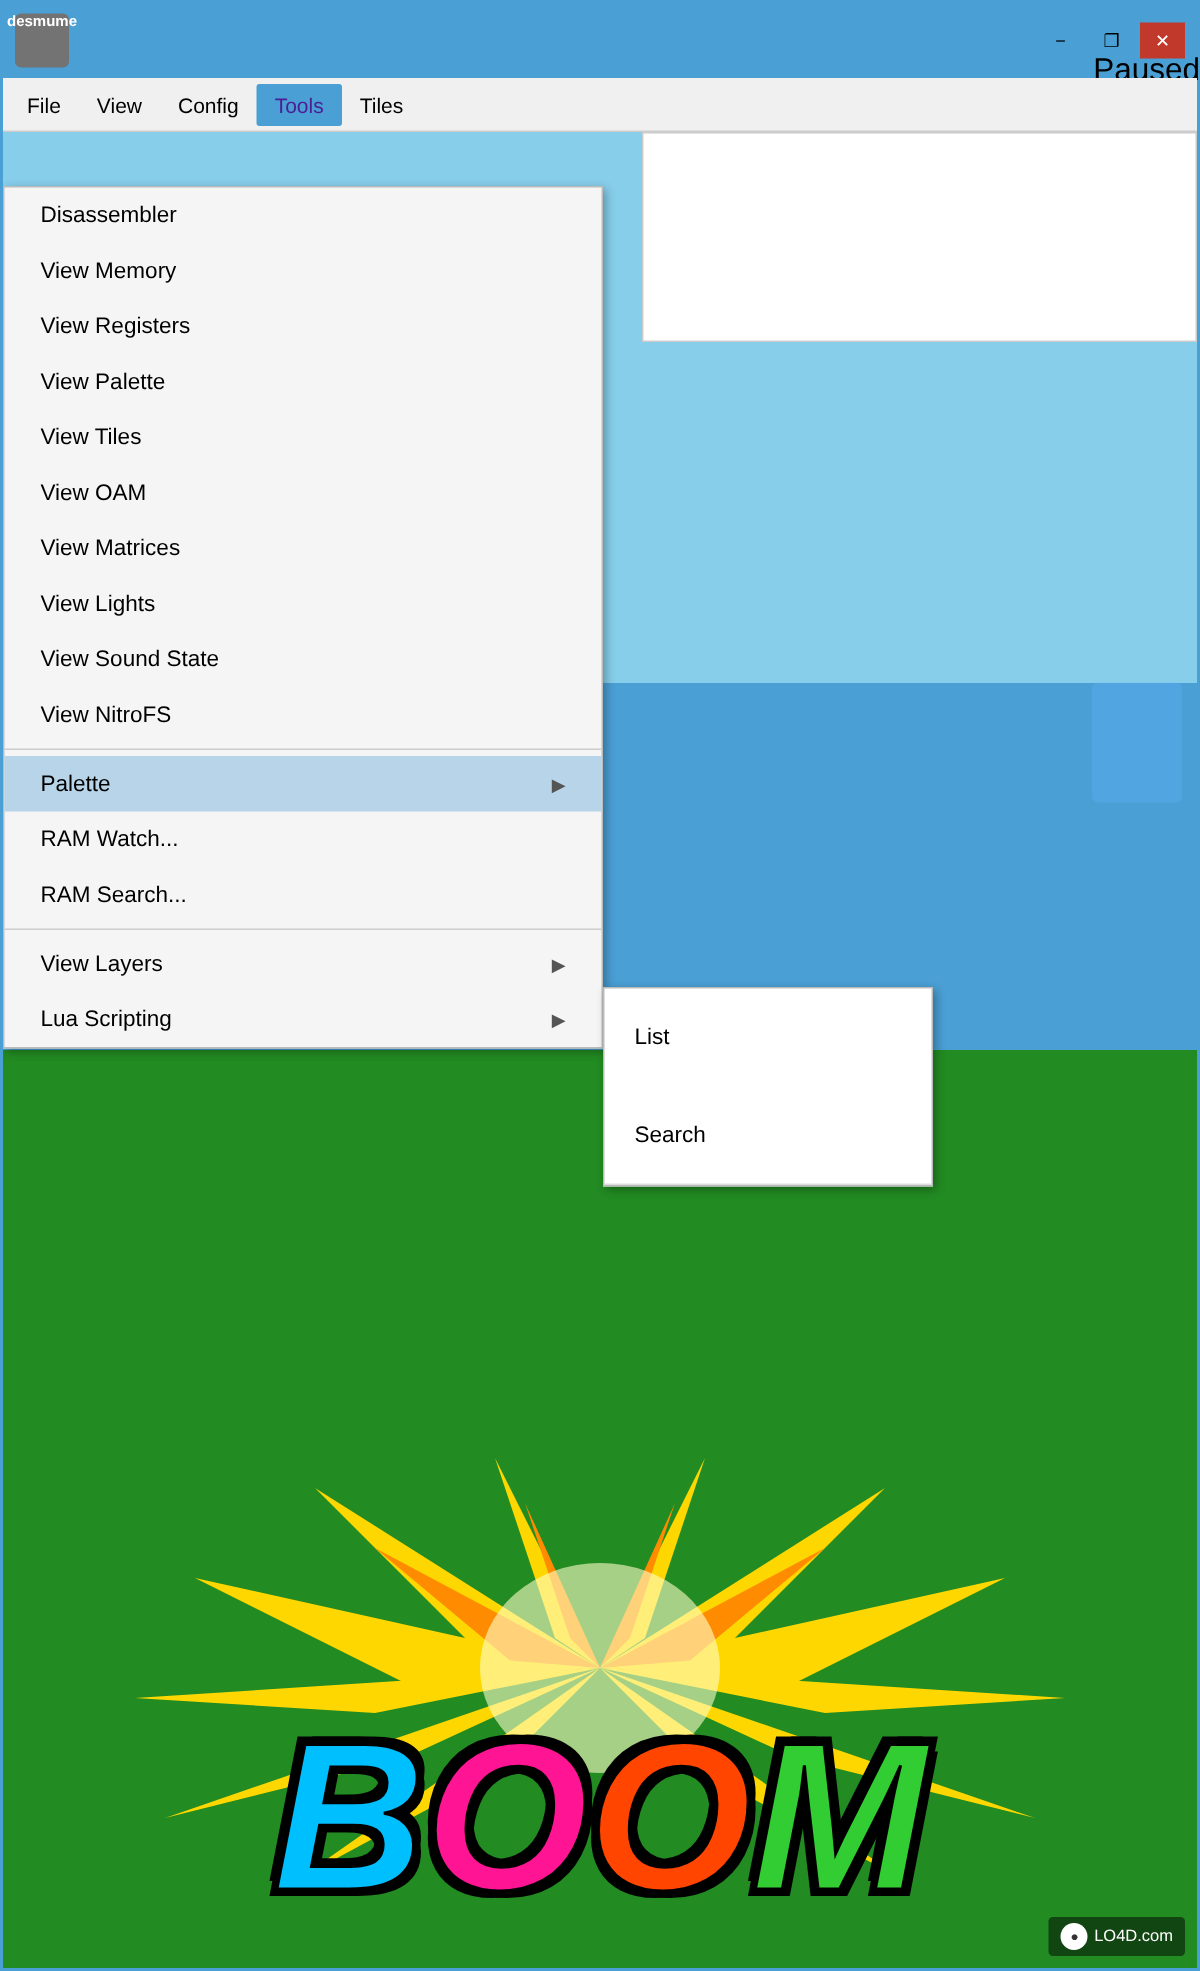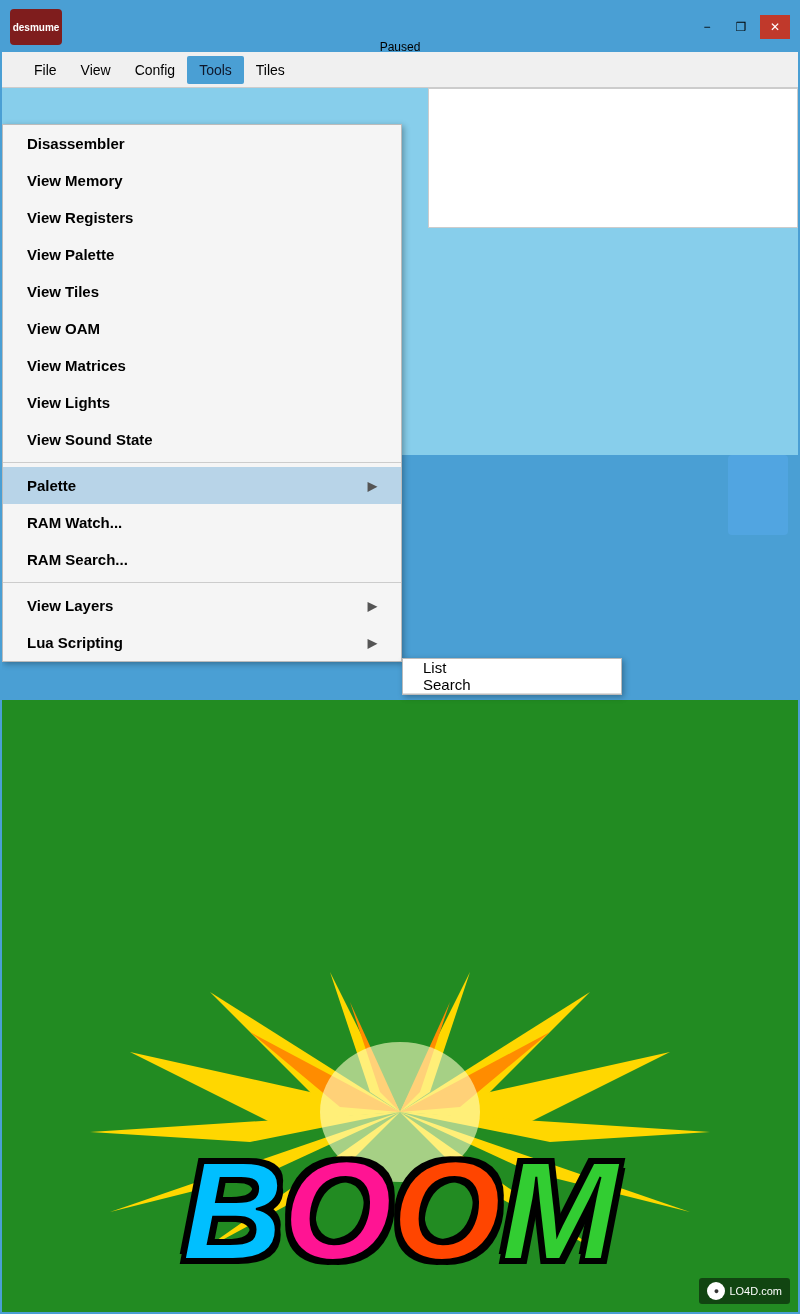--- a/index.html
+++ b/index.html
@@ -32,26 +32,25 @@
       flex-shrink: 0;
     }
 
     .title-bar-left {
       display: flex;
       align-items: center;
       gap: 8px;
     }
 
     .app-icon {
-      width: 52px;
+      width: 36px;
       height: 36px;
-      background: #7f1d1d;
+      background: #737373;
       border-radius: 4px;
       display: flex;
-      align-items: center;
       justify-content: center;
       color: #fff;
       font-size: 10px;
       font-weight: bold;
       line-height: 1.1;
       text-align: center;
     }
 
     .title-bar-controls {
       display: flex;
@@ -76,37 +75,37 @@
       color: #fff;
     }
 
     
     .menu-bar {
       background: #f0f0f0;
       border-bottom: 1px solid #ccc;
       height: 36px;
       display: flex;
       align-items: center;
-      padding: 0 20px;
+      padding: 0 4px;
       flex-shrink: 0;
       position: relative;
     }
 
     .menu-item {
       padding: 4px 12px;
       cursor: pointer;
       border-radius: 2px;
       height: 28px;
       display: flex;
       align-items: center;
     }
 
     .menu-item.active {
       background: #4a9fd4;
-      color: #0f172a;
+      color: #4c1d95;
     }
 
     
     .content-area {
       flex: 1;
       position: relative;
       overflow: hidden;
     }
 
     
@@ -142,21 +141,20 @@
     .tools-dropdown {
       position: absolute;
       top: 36px;
       left: 0;
       width: 400px;
       background: #f5f5f5;
       border: 1px solid #bbb;
       box-shadow: 2px 2px 6px rgba(0,0,0,0.3);
       z-index: 100;
       pointer-events: all;
-      font-weight: bold;
     }
 
     .dropdown-item {
       padding: 10px 24px;
       cursor: pointer;
       display: flex;
       align-items: center;
       justify-content: space-between;
       font-size: 15px;
     }
@@ -183,36 +181,36 @@
       top: 570px;
       width: 220px;
       background: #fff;
       border: 1px solid #bbb;
       box-shadow: 2px 2px 6px rgba(0,0,0,0.3);
       z-index: 101;
       pointer-events: all;
     }
 
     .submenu-item {
-      padding: 0 20px;
+      padding: 24px 20px;
       cursor: pointer;
       font-size: 15px;
     }
 
     .submenu-divider {
       height: 1px;
       background: #ddd;
     }
 
     
     .title-center {
       position: absolute;
       left: 0; right: 0;
-      text-align: center;
-      font-size: 12px;
+      text-align: right;
+      font-size: 21px;
       margin-top: 40px;
     }
 
     
     .watermark {
       position: absolute;
       bottom: 8px;
       right: 8px;
       background: rgba(0,0,0,0.5);
       color: #fff;
@@ -342,20 +340,23 @@
         </div>
         <div class="dropdown-item">
           <span>View Matrices</span>
         </div>
         <div class="dropdown-item">
           <span>View Lights</span>
         </div>
         <div class="dropdown-item">
           <span>View Sound State</span>
         </div>
+        <div class="dropdown-item">
+          <span>View NitroFS</span>
+        </div>
         <div class="dropdown-divider"></div>
         <div class="dropdown-item highlighted">
           <span>Palette</span>
           <span class="arrow">▶</span>
         </div>
         <div class="dropdown-item">
           <span>RAM Watch...</span>
         </div>
         <div class="dropdown-item">
           <span>RAM Search...</span>

